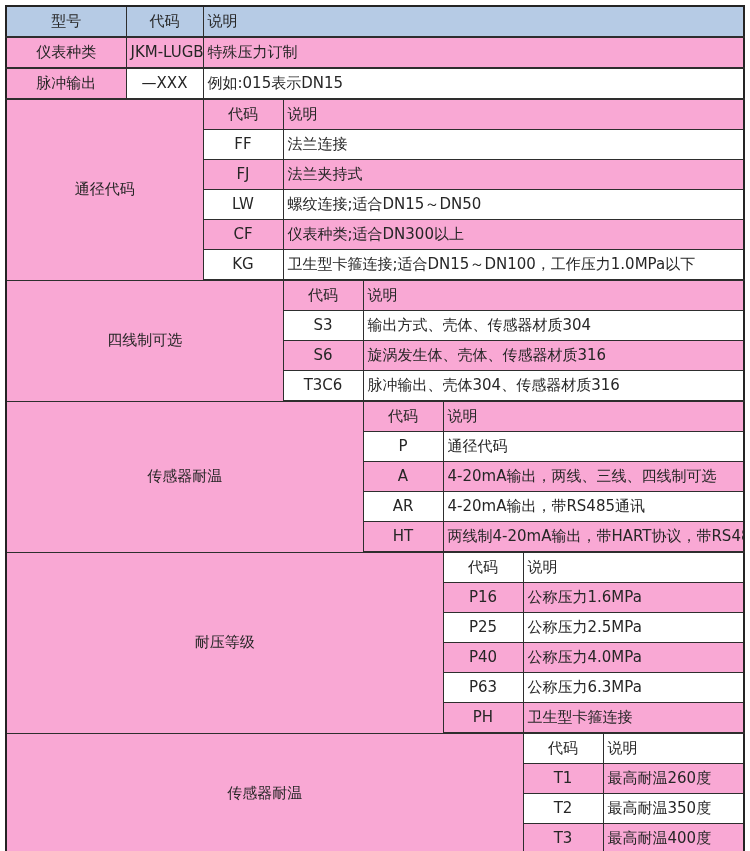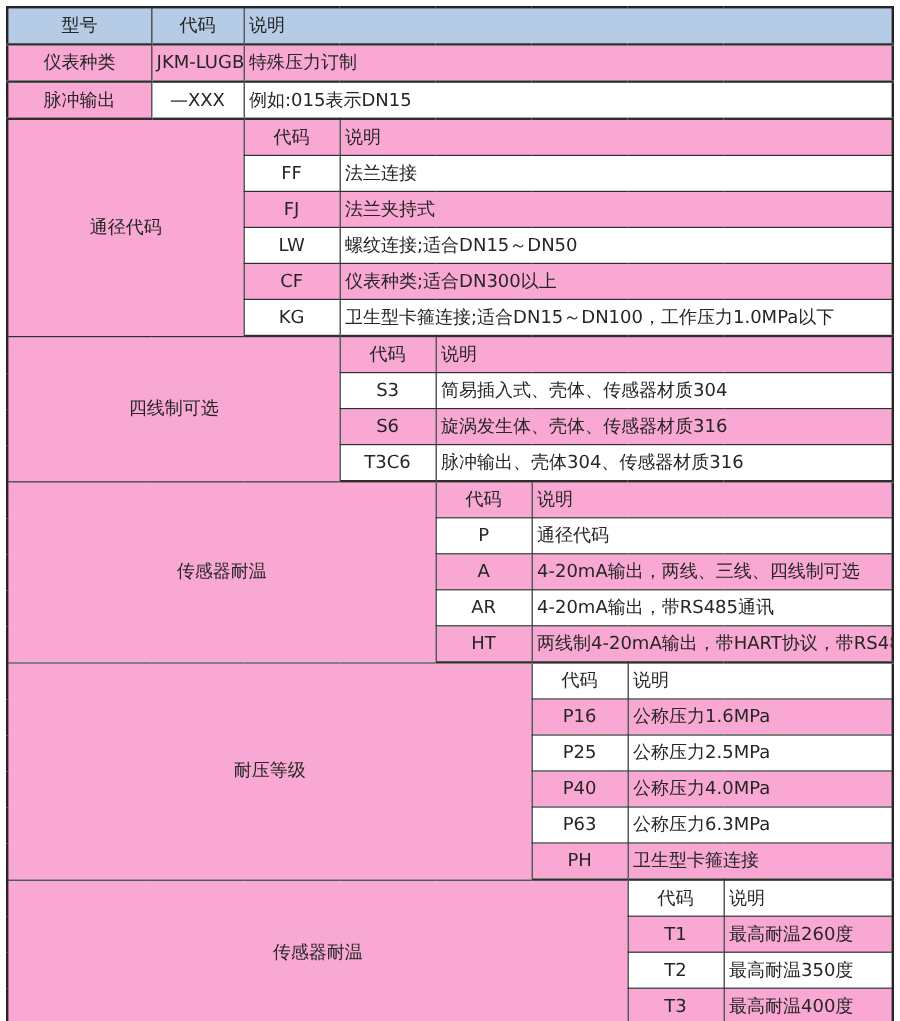--- a/index.html
+++ b/index.html
@@ -89,21 +89,21 @@
     <td class="l" colspan="5">卫生型卡箍连接;适合DN15～DN100，工作压力1.0MPa以下</td>
   </tr>
 
   <tr>
     <td class="c cat" colspan="3" rowspan="4">四线制可选</td>
     <td class="c blue">代码</td>
     <td class="l blue" colspan="4">说明</td>
   </tr>
   <tr>
     <td class="c">S3</td>
-    <td class="l" colspan="4">简易插入式、壳体、传感器材质304</td>
+    <td class="l" colspan="4">输出方式、壳体、传感器材质304</td>
   </tr>
   <tr>
     <td class="c blue">S6</td>
     <td class="l blue" colspan="4">旋涡发生体、壳体、传感器材质316</td>
   </tr>
   <tr class="sec">
     <td class="c">T3C6</td>
     <td class="l" colspan="4">脉冲输出、壳体304、传感器材质316</td>
   </tr>
 

